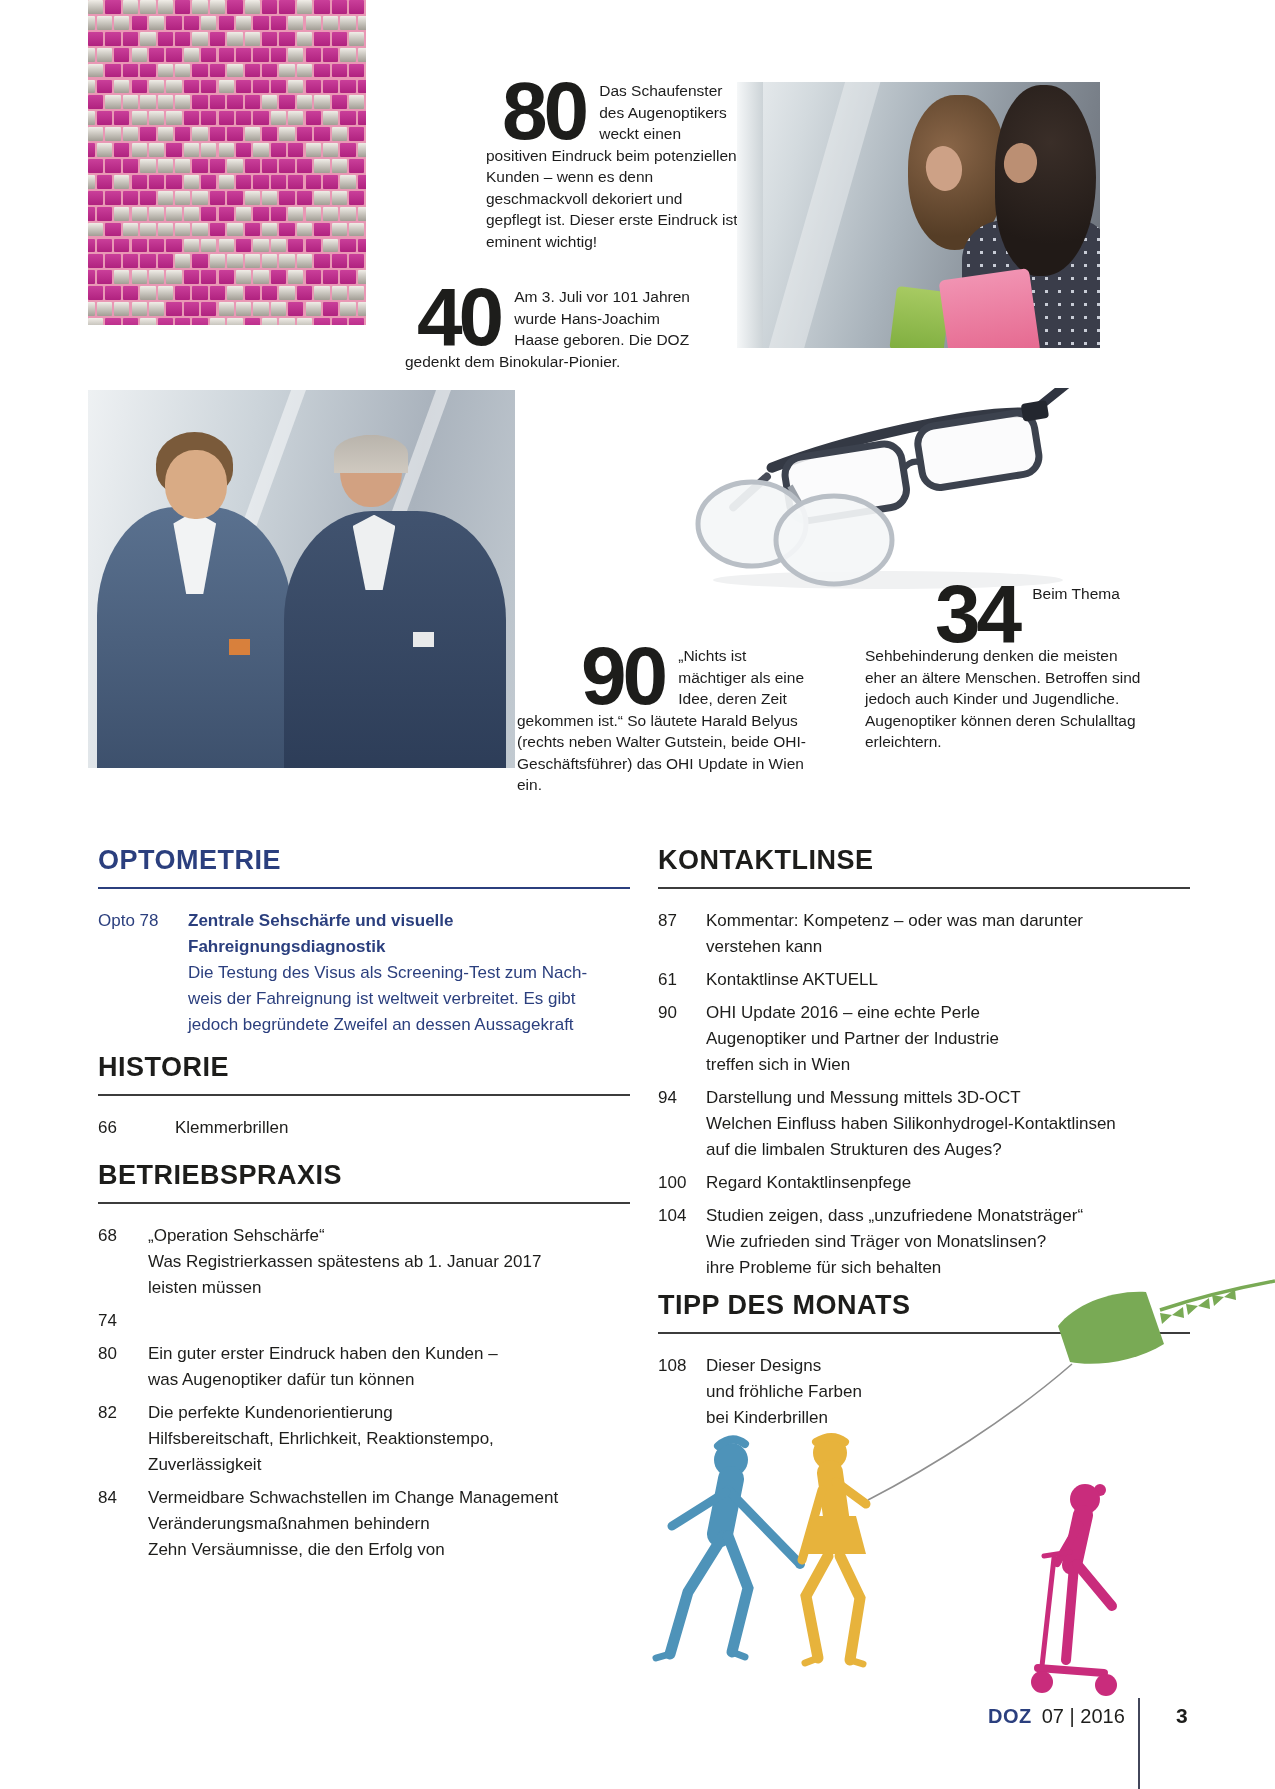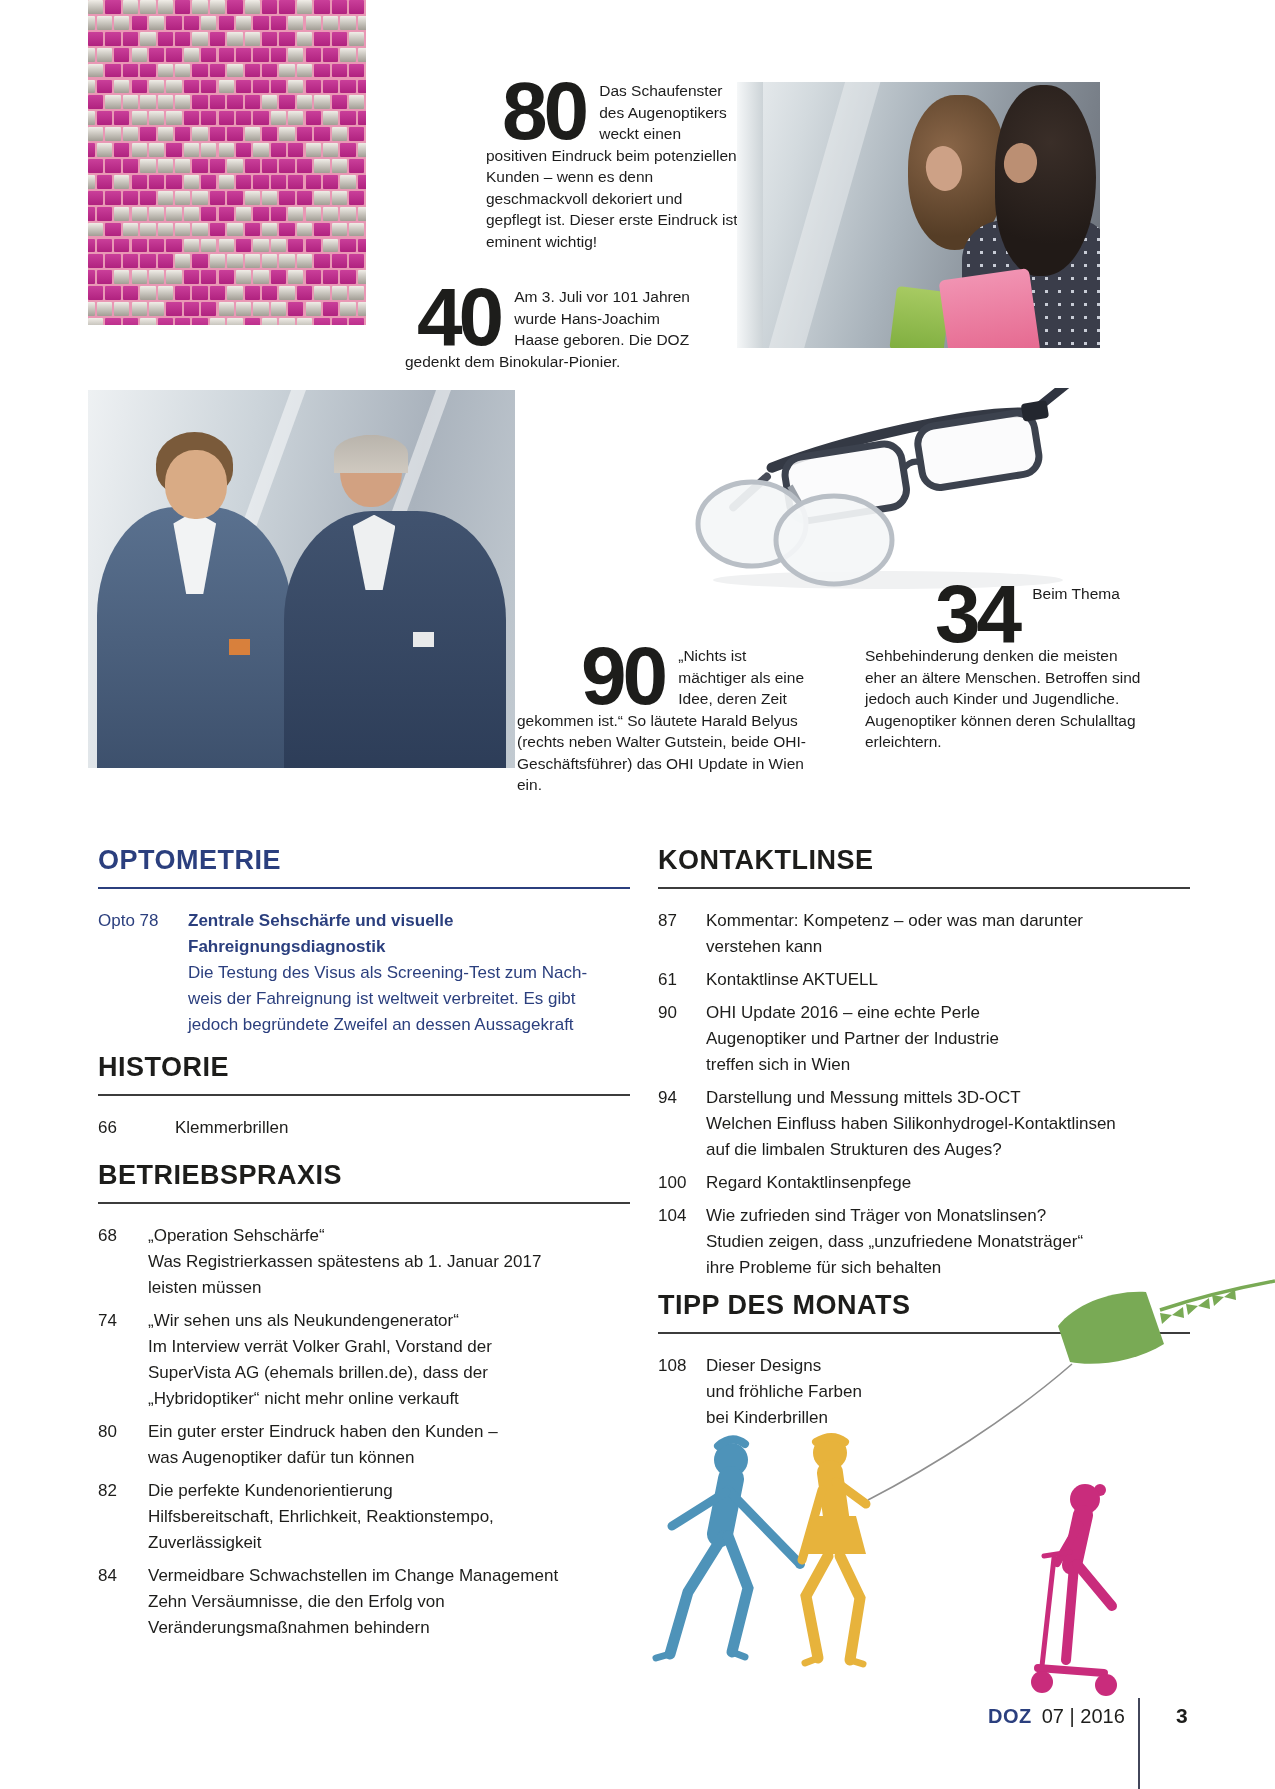--- a/index.html
+++ b/index.html
@@ -541,48 +541,42 @@
     <div class="toc-item">
       <span class="pg">68</span>
       <span class="tl">
         <span class="ln">„Operation Sehschärfe“</span>
         <span class="ln">Was Registrierkassen spätestens ab 1. Januar 2017</span>
         <span class="ln">leisten müssen</span>
       </span>
     </div>
     <div class="toc-item">
       <span class="pg">74</span>
-      <span class="tl">
-        <span class="ln">„Wir sehen uns als Neukundengenerator“</span>
-        <span class="ln">Im Interview verrät Volker Grahl, Vorstand der</span>
-        <span class="ln">SuperVista AG (ehemals brillen.de), dass der</span>
-        <span class="ln">„Hybridoptiker“ nicht mehr online verkauft</span>
-      </span>
     </div>
     <div class="toc-item">
       <span class="pg">80</span>
       <span class="tl">
         <span class="ln">Ein guter erster Eindruck haben den Kunden –</span>
         <span class="ln">was Augenoptiker dafür tun können</span>
       </span>
     </div>
     <div class="toc-item">
       <span class="pg">82</span>
       <span class="tl">
         <span class="ln">Die perfekte Kundenorientierung</span>
         <span class="ln">Hilfsbereitschaft, Ehrlichkeit, Reaktionstempo,</span>
         <span class="ln">Zuverlässigkeit</span>
       </span>
     </div>
     <div class="toc-item">
       <span class="pg">84</span>
       <span class="tl">
         <span class="ln">Vermeidbare Schwachstellen im Change Management</span>
+        <span class="ln">Veränderungsmaßnahmen behindern</span>
         <span class="ln">Zehn Versäumnisse, die den Erfolg von</span>
-        <span class="ln">Veränderungsmaßnahmen behindern</span>
       </span>
     </div>
   </section>
 
   <section class="toc-sec abs" style="left:658px;top:845px;">
     <h2 class="sec-h">KONTAKTLINSE</h2>
     <div class="rule"></div>
 
     <div class="toc-item">
       <span class="pg r">87</span>
@@ -615,22 +609,22 @@
     </div>
     <div class="toc-item">
       <span class="pg r">100</span>
       <span class="tl">
         <span class="ln">Regard Kontaktlinsenpfege</span>
       </span>
     </div>
     <div class="toc-item">
       <span class="pg r">104</span>
       <span class="tl">
+        <span class="ln">Studien zeigen, dass „unzufriedene Monatsträger“</span>
         <span class="ln">Wie zufrieden sind Träger von Monatslinsen?</span>
-        <span class="ln">Studien zeigen, dass „unzufriedene Monatsträger“</span>
         <span class="ln">ihre Probleme für sich behalten</span>
       </span>
     </div>
   </section>
 
   <section class="toc-sec abs" style="left:658px;top:1290px;">
     <h2 class="sec-h">TIPP DES MONATS</h2>
     <div class="rule"></div>
     <div class="toc-item">
       <span class="pg r">108</span>

